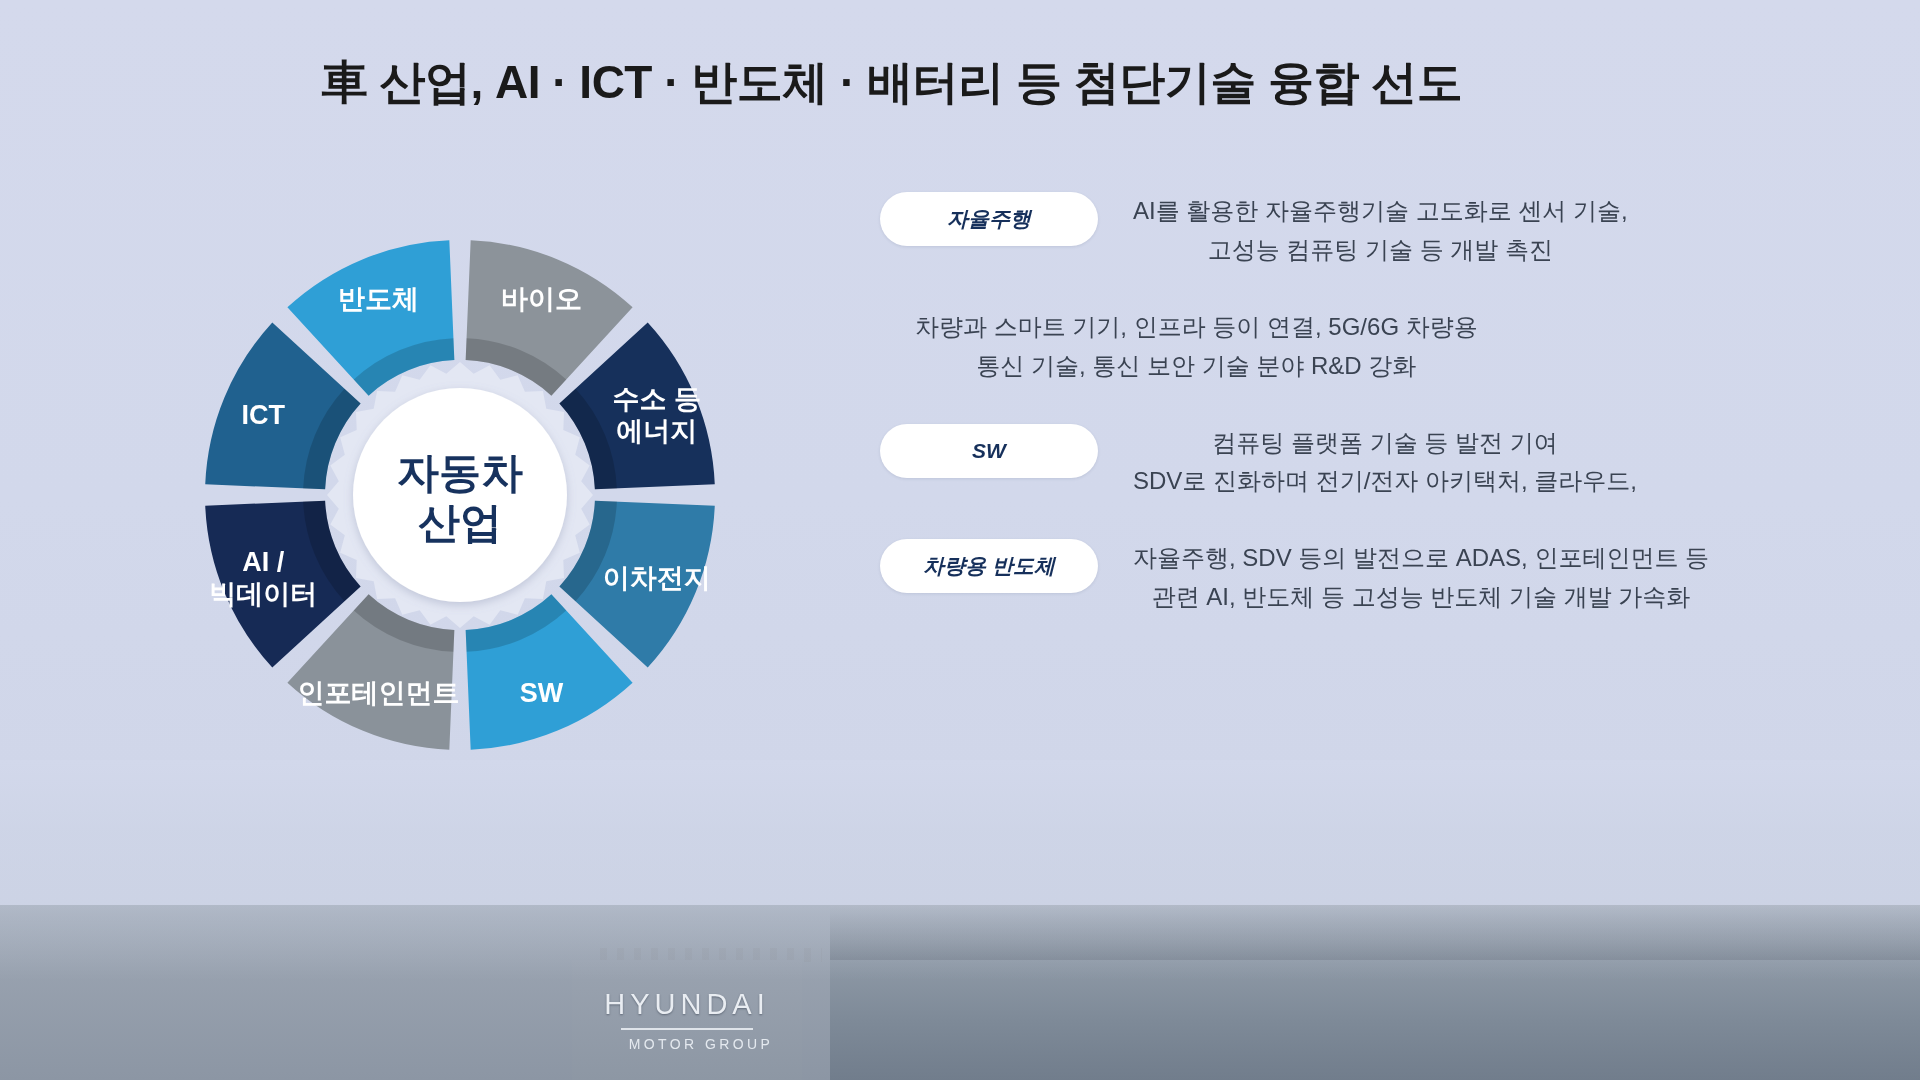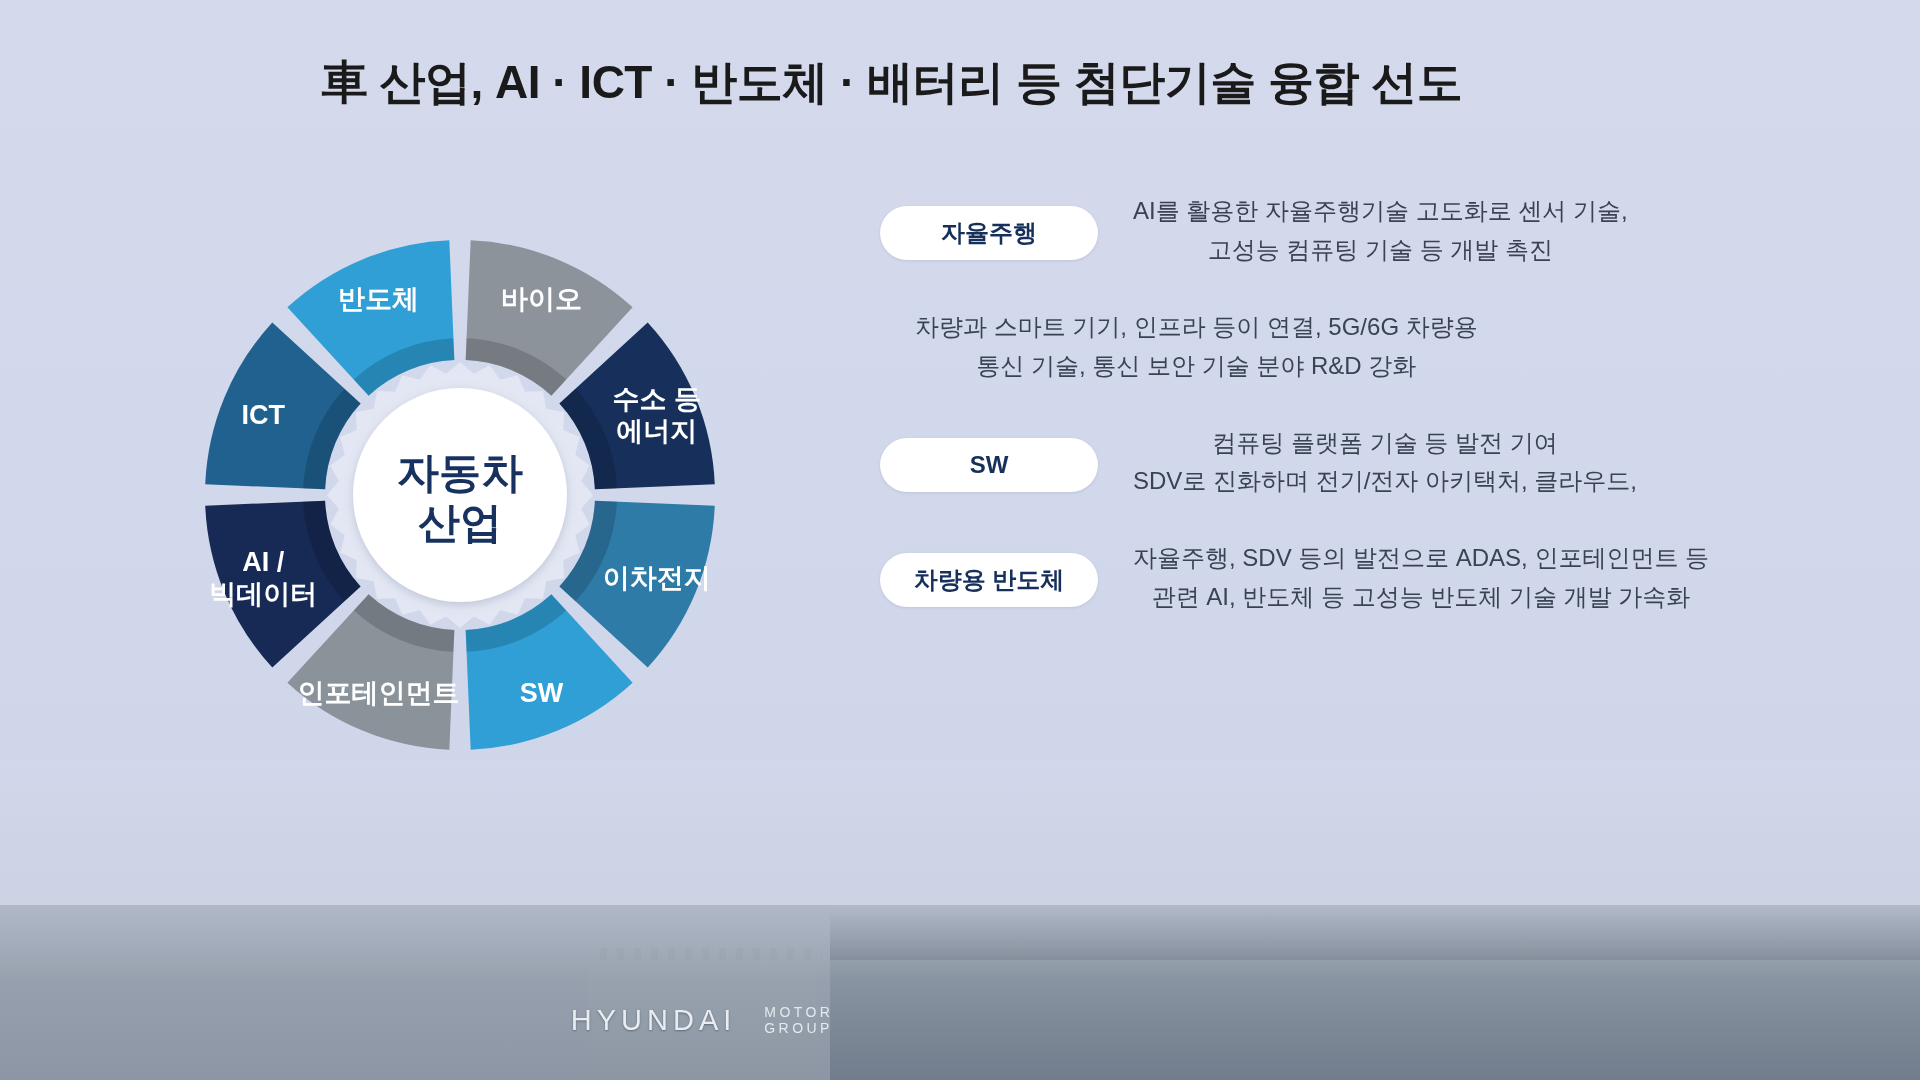--- a/index.html
+++ b/index.html
@@ -56,24 +56,24 @@
     transform-origin:right bottom;
   }
   #bg-rail-top{
     position:absolute; left:0; bottom:306px; width:700px; height:5px;
     background:rgba(142,151,164,.8);
     z-index:3; transform:skewY(-3deg); transform-origin:right bottom;
   }
 
   
   #logo-block{
-    position:absolute; left:587px; bottom:0px; width:230px; height:120px;
+    position:absolute; left:572px; bottom:0px; width:230px; height:120px;
     background:linear-gradient(180deg,#9aa3b0 0%,#8d97a4 100%);
     z-index:4;
-    display:flex; flex-direction:row; align-items:center; justify-content:center;
+    display:flex; flex-direction:column; align-items:center; justify-content:center;
   }
   #logo-word{
     font-family:"Liberation Sans",sans-serif;
     font-size:29px; letter-spacing:5px; font-weight:400;
     color:#e9edf2; text-shadow:0 1px 2px rgba(60,70,85,.6);
   }
   #logo-rule{ width:132px; height:2px; background:#dfe4ea; margin:7px 0 6px; }
   #logo-sub{
     font-family:"Liberation Sans",sans-serif;
     font-size:14px; letter-spacing:3.4px; color:#e4e9ef;margin-left:28px;
@@ -121,23 +121,24 @@
 
   
   #list{
     position:absolute; left:880px; top:190px; width:1000px; z-index:10;
   }
   .row{ display:flex; align-items:flex-start; margin-bottom:36px; }
   .pill{
     flex:0 0 auto; width:218px; height:54px; border-radius:27px;
     background:#ffffff; color:#16305b;
     display:flex; align-items:center; justify-content:center;
-    font-size:24px; font-weight:bold; margin-top:16px;
+    font-size:21px; font-weight:bold; margin-top:2px;
     box-shadow:0 1px 3px rgba(90,100,130,.16);
     font-family:"Liberation Sans","DejaVu Sans",sans-serif;
+    font-style:italic;
   }
   .desc{
     margin-left:35px; padding-top:2px;
     color:#3a4352; font-size:24px; line-height:1.62;
     font-family:"Liberation Sans","DejaVu Sans",sans-serif;
     max-width:740px;
     text-align:center;
   }
   .desc div{ white-space:nowrap; }
 </style>

